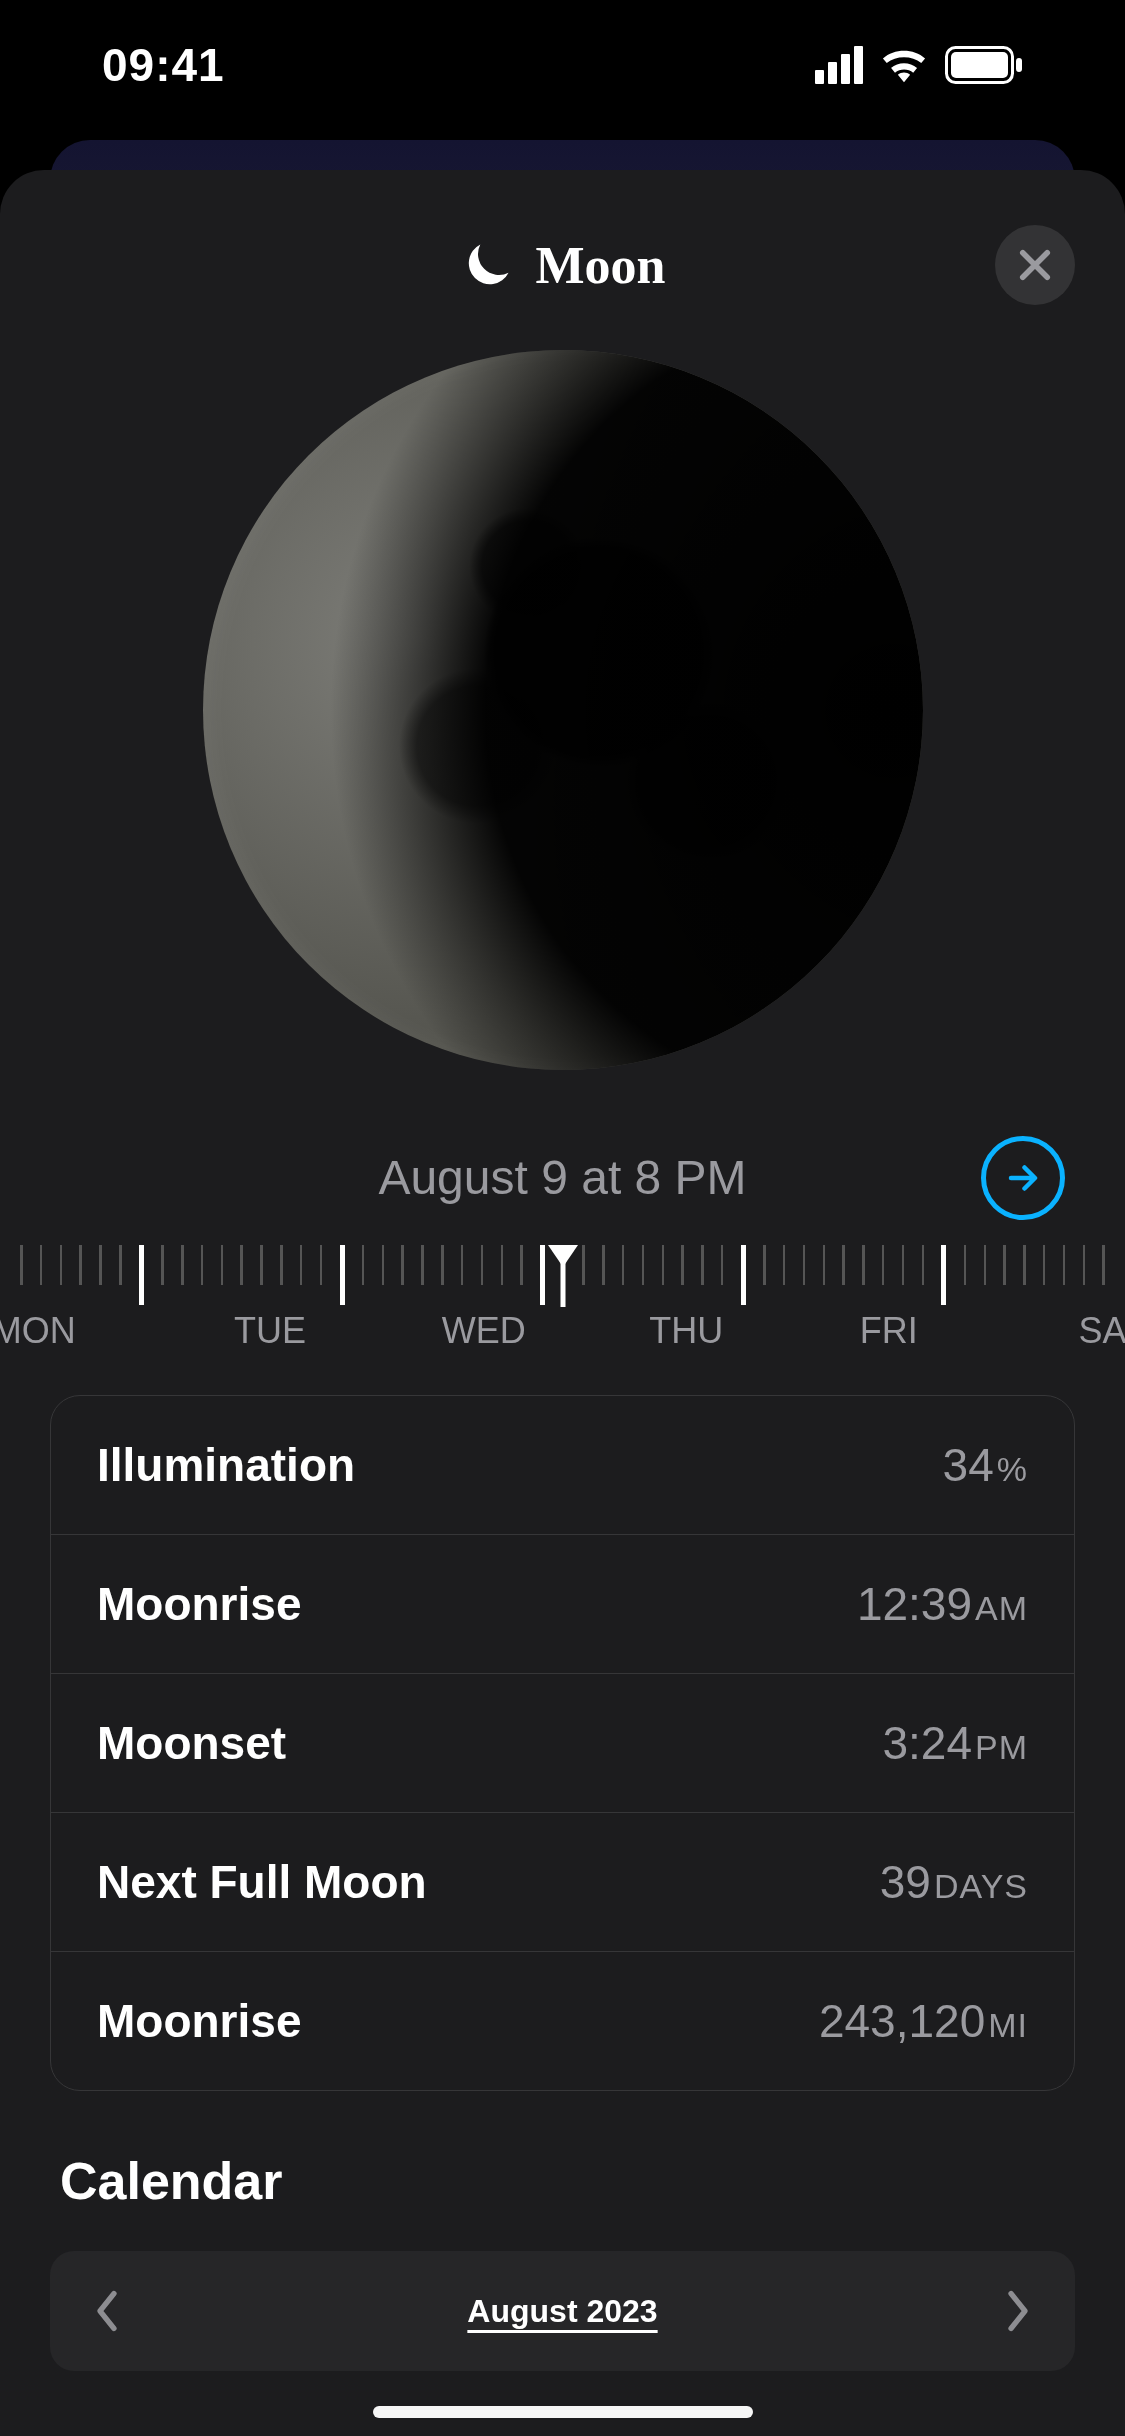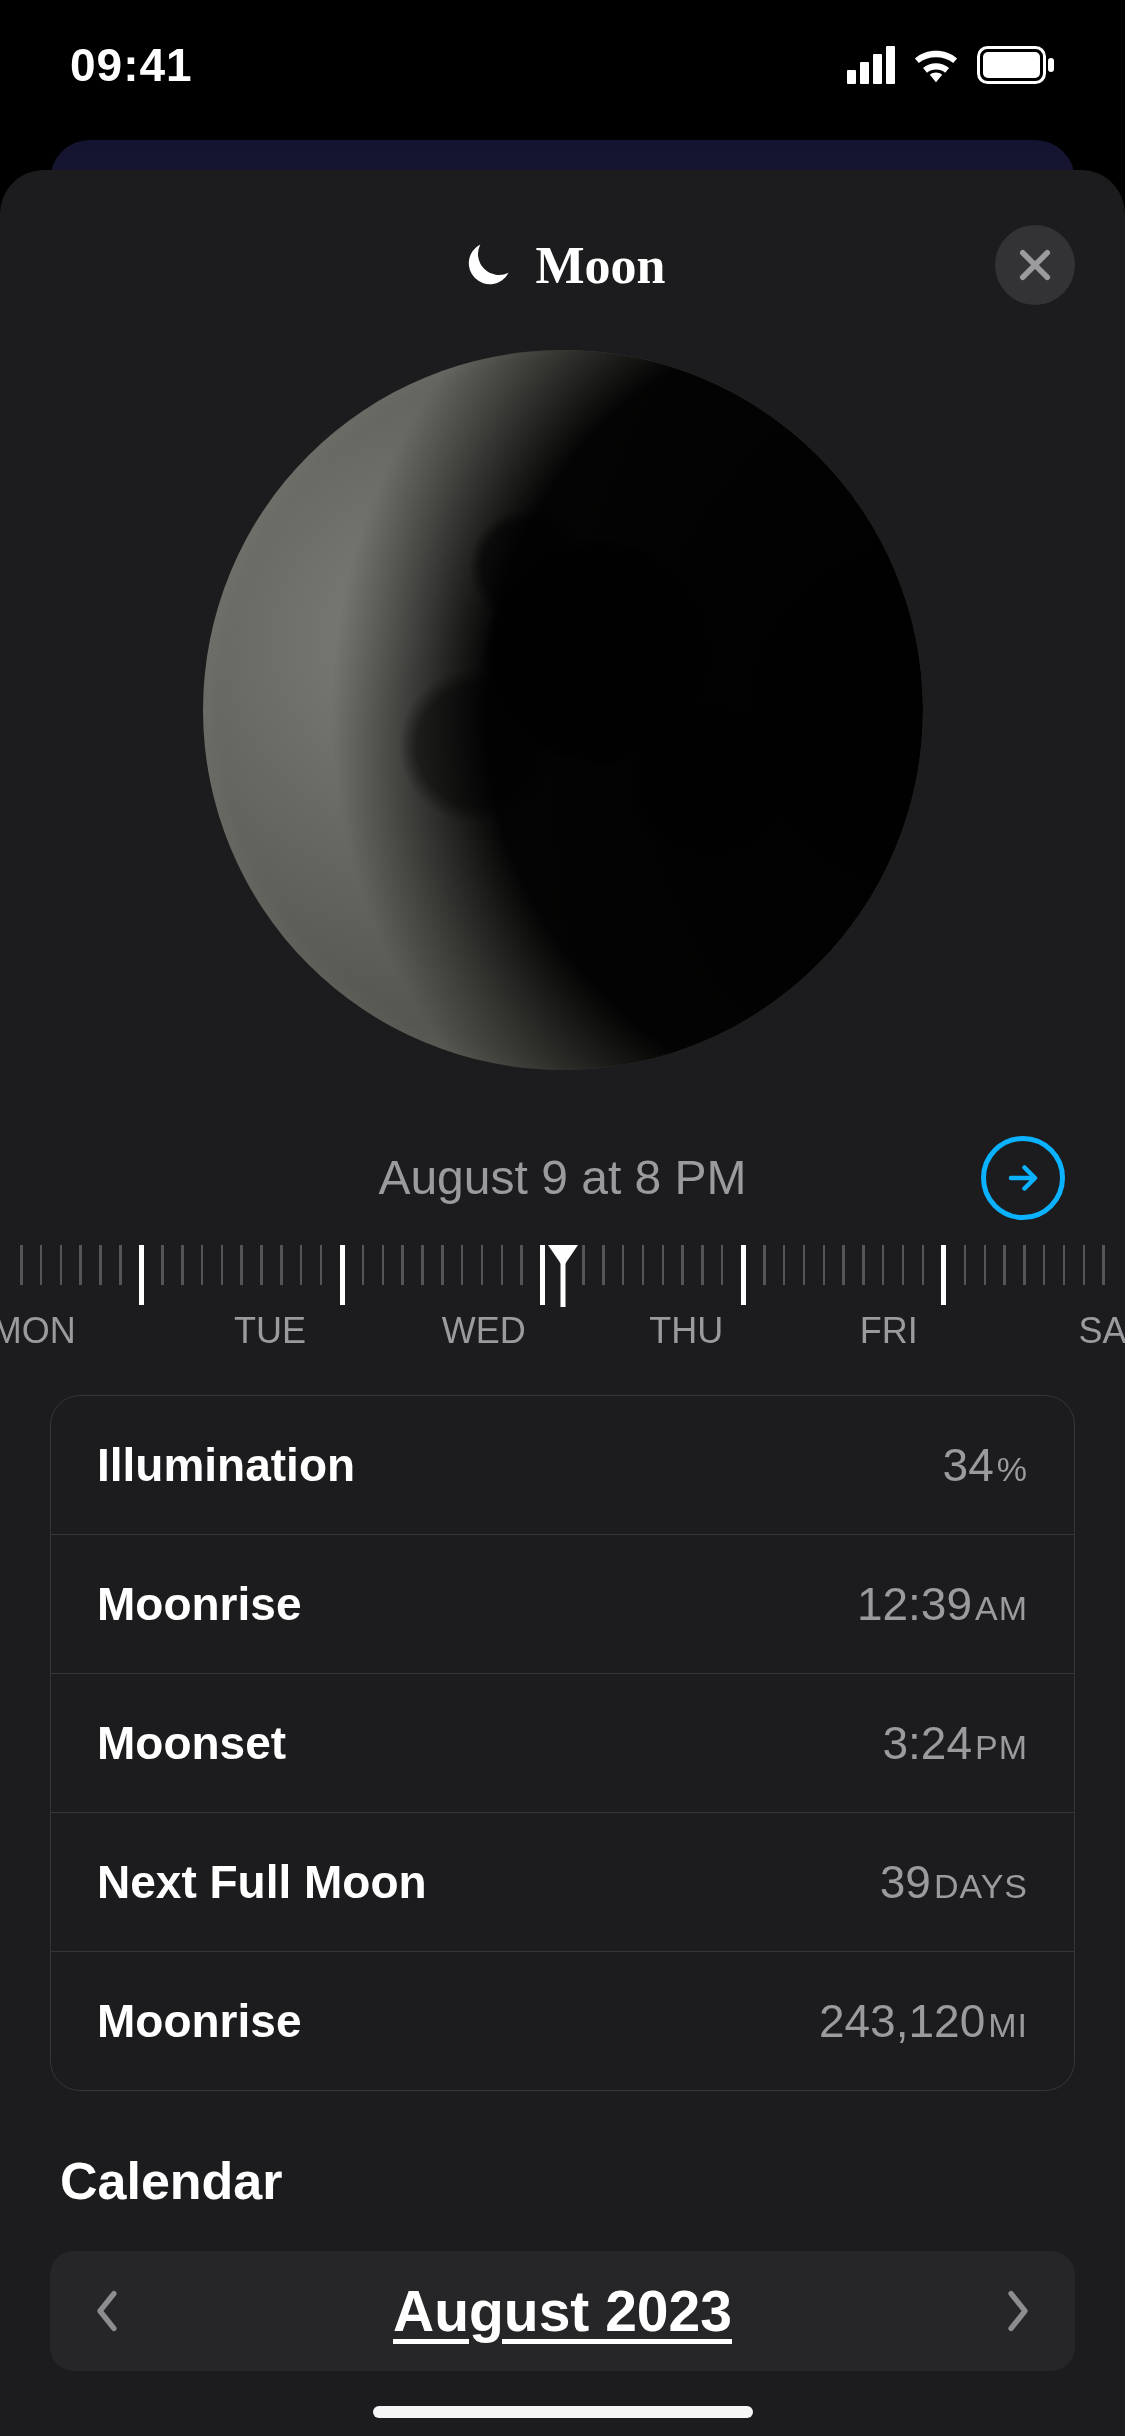--- a/index.html
+++ b/index.html
@@ -7,21 +7,21 @@
     --sheet:#1c1c1e;
     --sheet-light:#262628;
     --fg:#fff;
     --fg-dim:#9a9a9f;
     --hair:#363638;
     --accent:#0ab2ff;
   }
   html,body{margin:0;padding:0;background:var(--bg);font-family:-apple-system,BlinkMacSystemFont,"SF Pro Text","Helvetica Neue",Arial,sans-serif;color:var(--fg);}
   .device{width:1125px;height:2436px;background:var(--bg);position:relative;overflow:hidden;}
   
-  .status-bar{position:absolute;top:0;left:0;right:0;height:130px;display:flex;align-items:center;justify-content:space-between;padding:0 70px;box-sizing:border-box;}
+  .status-bar{position:absolute;top:0;left:0;right:0;height:130px;display:flex;align-items:center;justify-content:space-between;padding:0 102px;box-sizing:border-box;}
   .clock{font-size:46px;font-weight:600;letter-spacing:1px;}
   .right-icons{display:flex;align-items:center;gap:18px;}
   .cell-bars{display:flex;align-items:flex-end;gap:4px;}
   .cell-bars span{width:9px;background:#fff;border-radius:1px;display:block;}
   .cell-bars span:nth-child(1){height:14px}
   .cell-bars span:nth-child(2){height:22px}
   .cell-bars span:nth-child(3){height:30px}
   .cell-bars span:nth-child(4){height:38px}
   .wifi-svg,.batt-svg{display:block;}
   
@@ -65,21 +65,21 @@
   .row{display:flex;justify-content:space-between;align-items:baseline;padding:42px 46px;border-top:1px solid var(--hair);}
   .row:first-child{border-top:none;}
   .row-label{font-size:46px;font-weight:600;}
   .row-val{font-size:44px;color:var(--fg-dim);font-variant:small-caps;}
   .row-val .big{font-size:46px;}
   .row-val .sm{font-size:34px;letter-spacing:1px;margin-left:3px;}
   
   .cal-h{margin:60px 60px 0;font-size:52px;font-weight:700;}
   .month-nav{margin:40px 50px 0;background:var(--sheet-light);border-radius:24px;height:120px;display:flex;align-items:center;justify-content:space-between;padding:0 44px;}
   .month-nav .chev{width:26px;height:42px;opacity:.75;}
-  .month-label{font-size:57px;font-weight:600;text-decoration:underline;text-underline-offset:8px;}
+  .month-label{font-size:32px;font-weight:600;text-decoration:underline;text-underline-offset:8px;}
   
   .home-ind{position:absolute;bottom:18px;left:50%;transform:translateX(-50%);width:380px;height:12px;border-radius:10px;background:#fff;opacity:.96;}
 </style>
 </head>
 <body>
 
 <div class="device">
 
   <div class="status-bar">
     <div class="clock">09:41</div>

